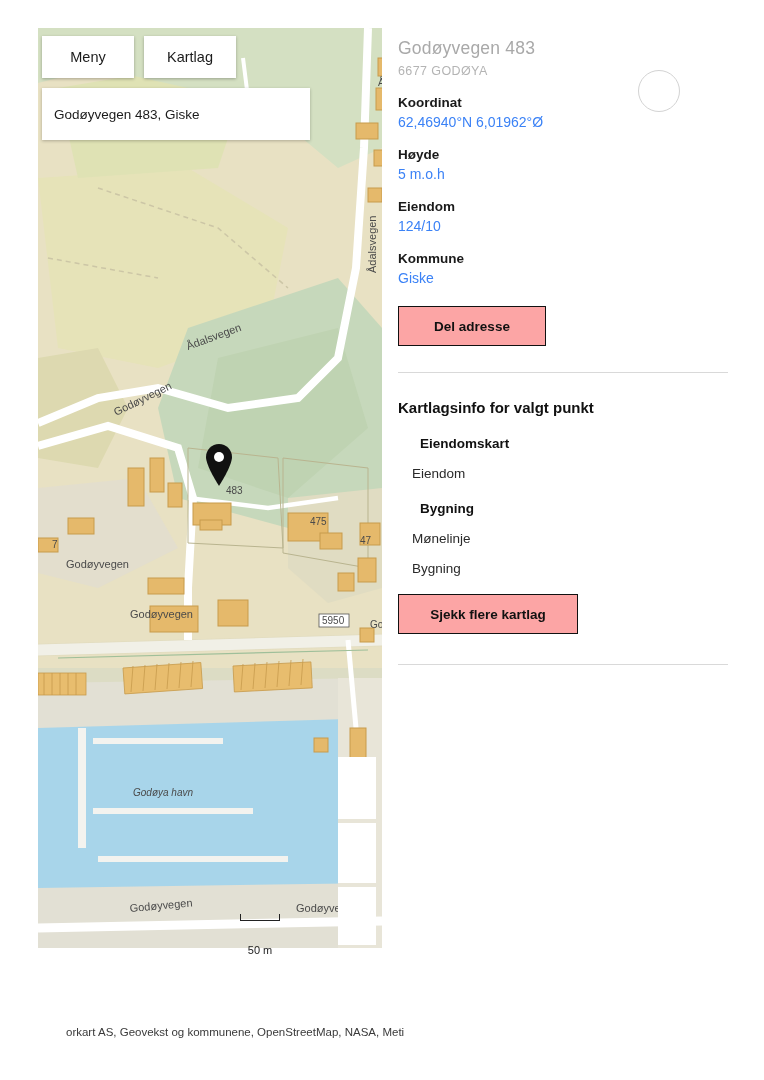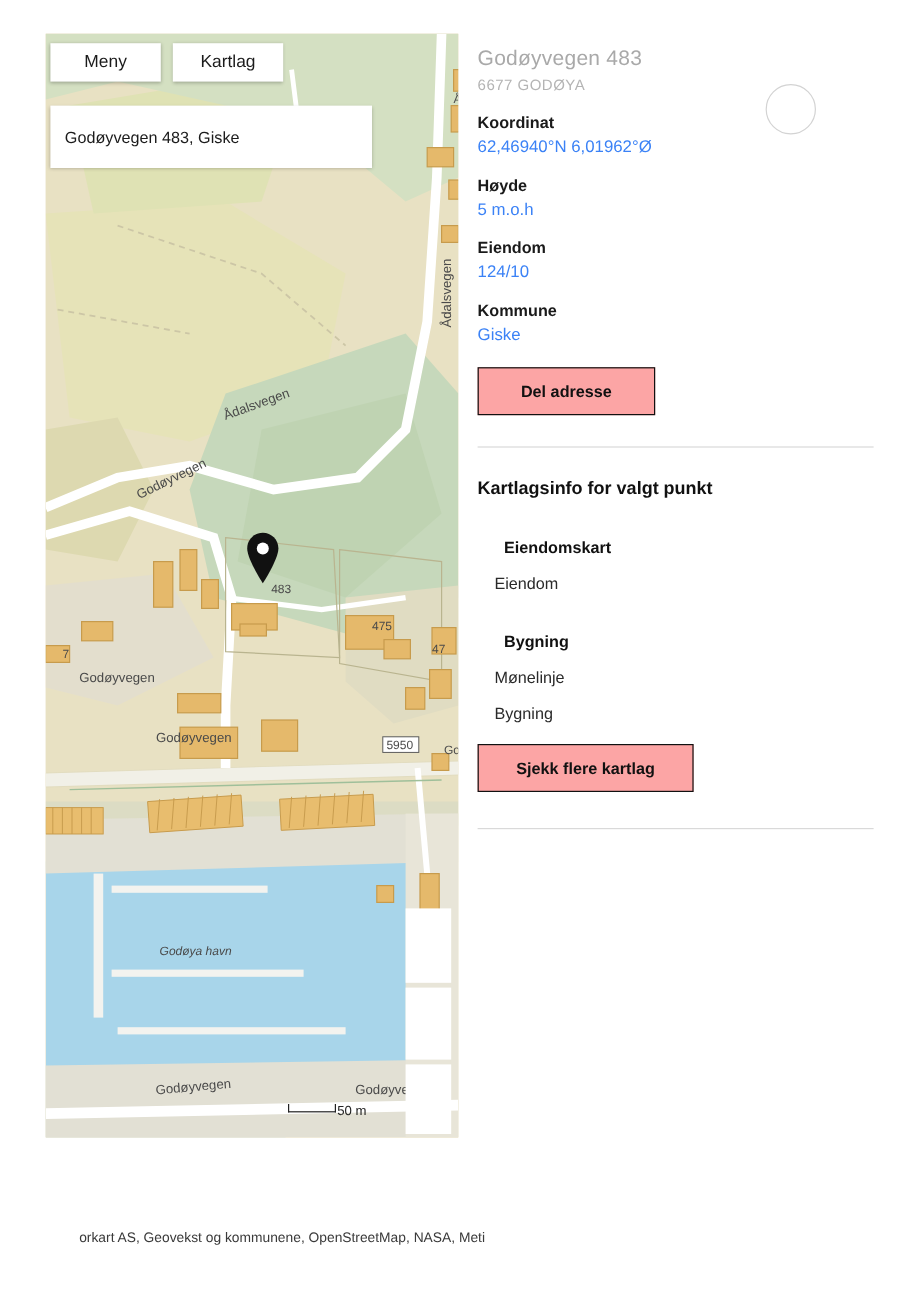--- a/index.html
+++ b/index.html
@@ -24,21 +24,21 @@
   
   #map-controls {
     position: absolute; left: 42px; top: 36px;
     display: flex; gap: 10px;
     z-index: 30;
   }
   .map-btn {
     background: #ffffff;
     border: none;
     box-shadow: 0 1px 3px rgba(0,0,0,.28);
-    min-width: 92px; height: 32px;
+    min-width: 92px; height: 42px;
     font-size: 14.5px; color: #1b1b1b;
     font-family: "Liberation Sans", sans-serif;
     cursor: pointer;
   }
   #search-box {
     position: absolute; left: 42px; top: 88px;
     width: 268px; height: 52px;
     background: #fff;
     box-shadow: 0 1px 3px rgba(0,0,0,.25);
     display: flex; align-items: center;
@@ -49,21 +49,21 @@
 
   
   #map-marker {
     position: absolute; left: 166px; top: 415px;
     width: 30px; height: 44px; z-index: 25;
   }
 
   
   #scale-bar {
     position: absolute; left: 240px; top: 920px;
-    z-index: 30; display: flex; align-items: center; gap: 1px;
+    z-index: 30; display: flex; align-items: center; gap: 23px; flex-direction: column;
   }
   #scale-line { width: 40px; height: 1px; background: #222; position: relative; }
   #scale-line:before, #scale-line:after {
     content: ""; position: absolute; width: 1px; height: 7px; background: #222; top: -6px;
   }
   #scale-line:before { left: 0; }
   #scale-line:after { right: 0; }
   #scale-label { font-size: 11px; color: #222; }
 
   
@@ -94,21 +94,21 @@
     font-size: 13.5px; font-weight: bold; color: #111;
     font-family: "Liberation Sans", sans-serif;
     cursor: pointer;
   }
   #share-btn { width: 148px; }
   #more-layers-btn { width: 180px; margin-top: 18px; }
 
   .divider { height: 1px; background: #d9d9d9; margin-top: 26px; }
 
   #layers-heading { font-size: 15px; font-weight: bold; color: #111; margin-top: 26px; }
-  .layer-group { font-size: 13.5px; font-weight: bold; color: #111; margin-top: 33px; padding-left: 22px; }
+  .layer-group { font-size: 13.5px; font-weight: bold; color: #111; margin-top: 20px; padding-left: 22px; }
   .layer-item { font-size: 13.5px; color: #2a2a2a; margin-top: 15px; padding-left: 14px; }
 
   #circle-blob {
     position: absolute; left: 638px; top: 70px;
     width: 42px; height: 42px; border-radius: 50%;
     border: 1px solid #d3d3d3; background: #fff;
   }
 </style>
 </head>
 <body>

